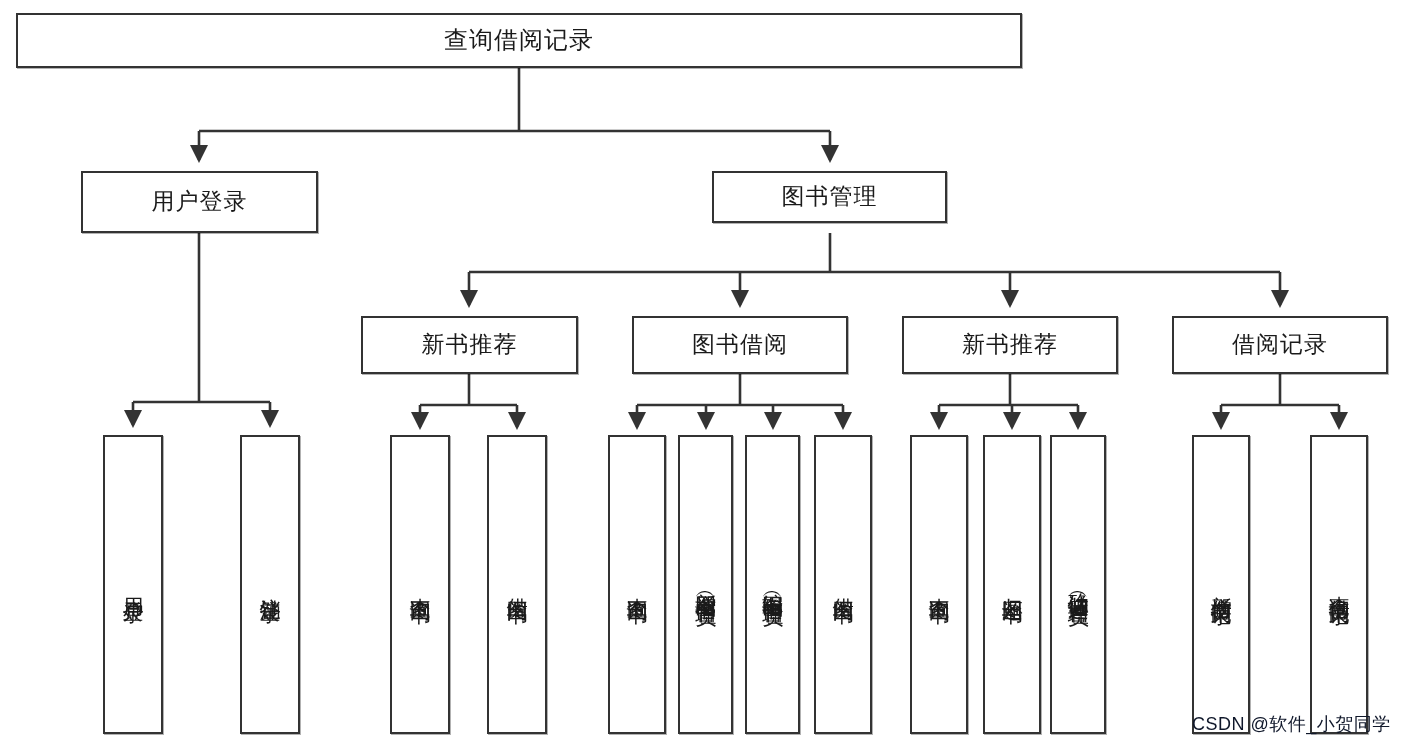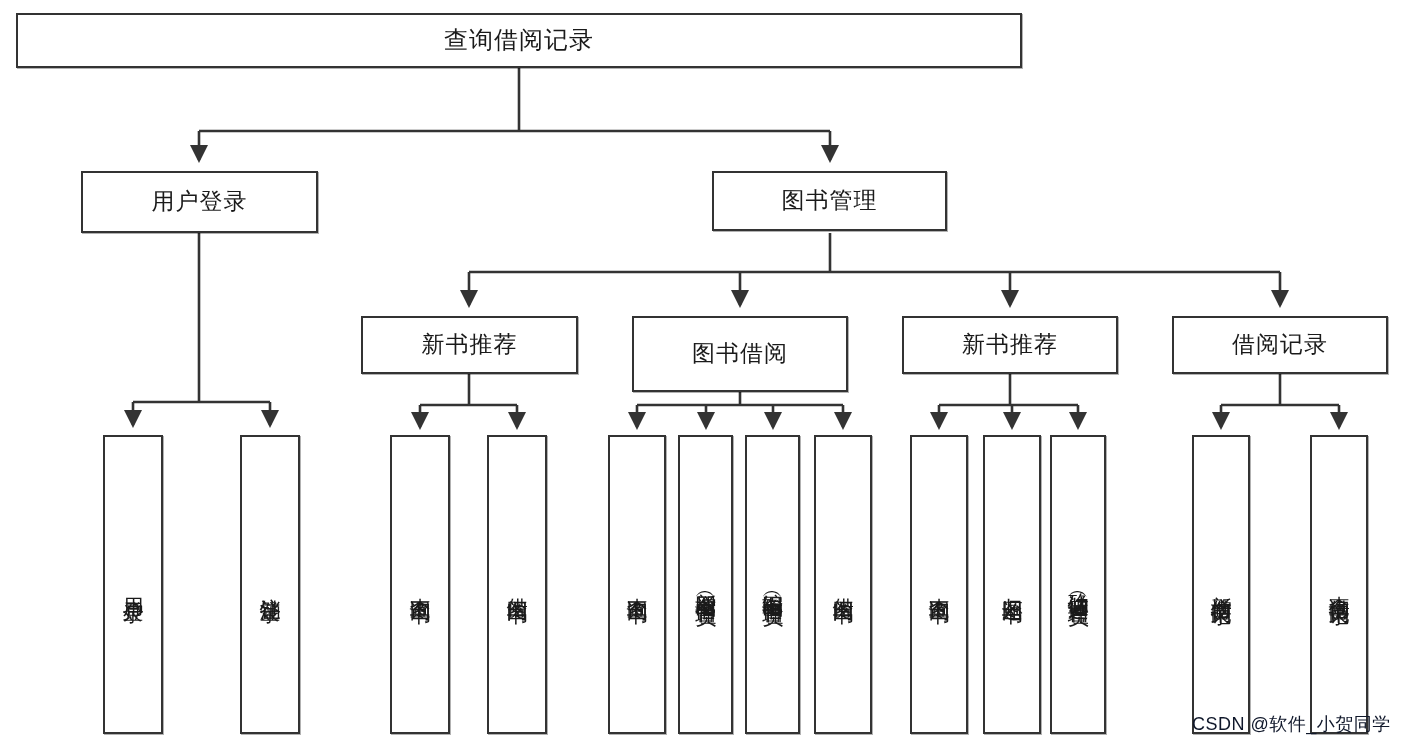--- a/index.html
+++ b/index.html
@@ -126,28 +126,28 @@
     </g>
   </svg>
 
   <div class="node root horiz" style="left: 16px; top: 13px; width: 1006px; height: 55px;">
     <span>查询借阅记录</span>
   </div>
 
   <div class="node horiz" style="left: 81px; top: 171px; width: 237px; height: 62px;">
     <span>用户登录</span>
   </div>
-  <div class="node horiz" style="left: 712px; top: 171px; width: 235px; height: 60px;">
+  <div class="node horiz" style="left: 712px; top: 171px; width: 235px; height: 52px;">
     <span>图书管理</span>
   </div>
 
   <div class="node horiz" style="left: 361px; top: 316px; width: 217px; height: 58px; justify-content: center;">
     <span>新书推荐</span>
   </div>
-  <div class="node horiz" style="left: 632px; top: 316px; width: 216px; height: 76px;">
+  <div class="node horiz" style="left: 632px; top: 316px; width: 216px; height: 58px;">
     <span>图书借阅</span>
   </div>
   <div class="node horiz" style="left: 902px; top: 316px; width: 216px; height: 58px;">
     <span>新书推荐</span>
   </div>
   <div class="node horiz" style="left: 1172px; top: 316px; width: 216px; height: 58px;">
     <span>借阅记录</span>
   </div>
 
   <div class="node vert" style="left: 103px; top: 435px; width: 60px; height: 299px;">

